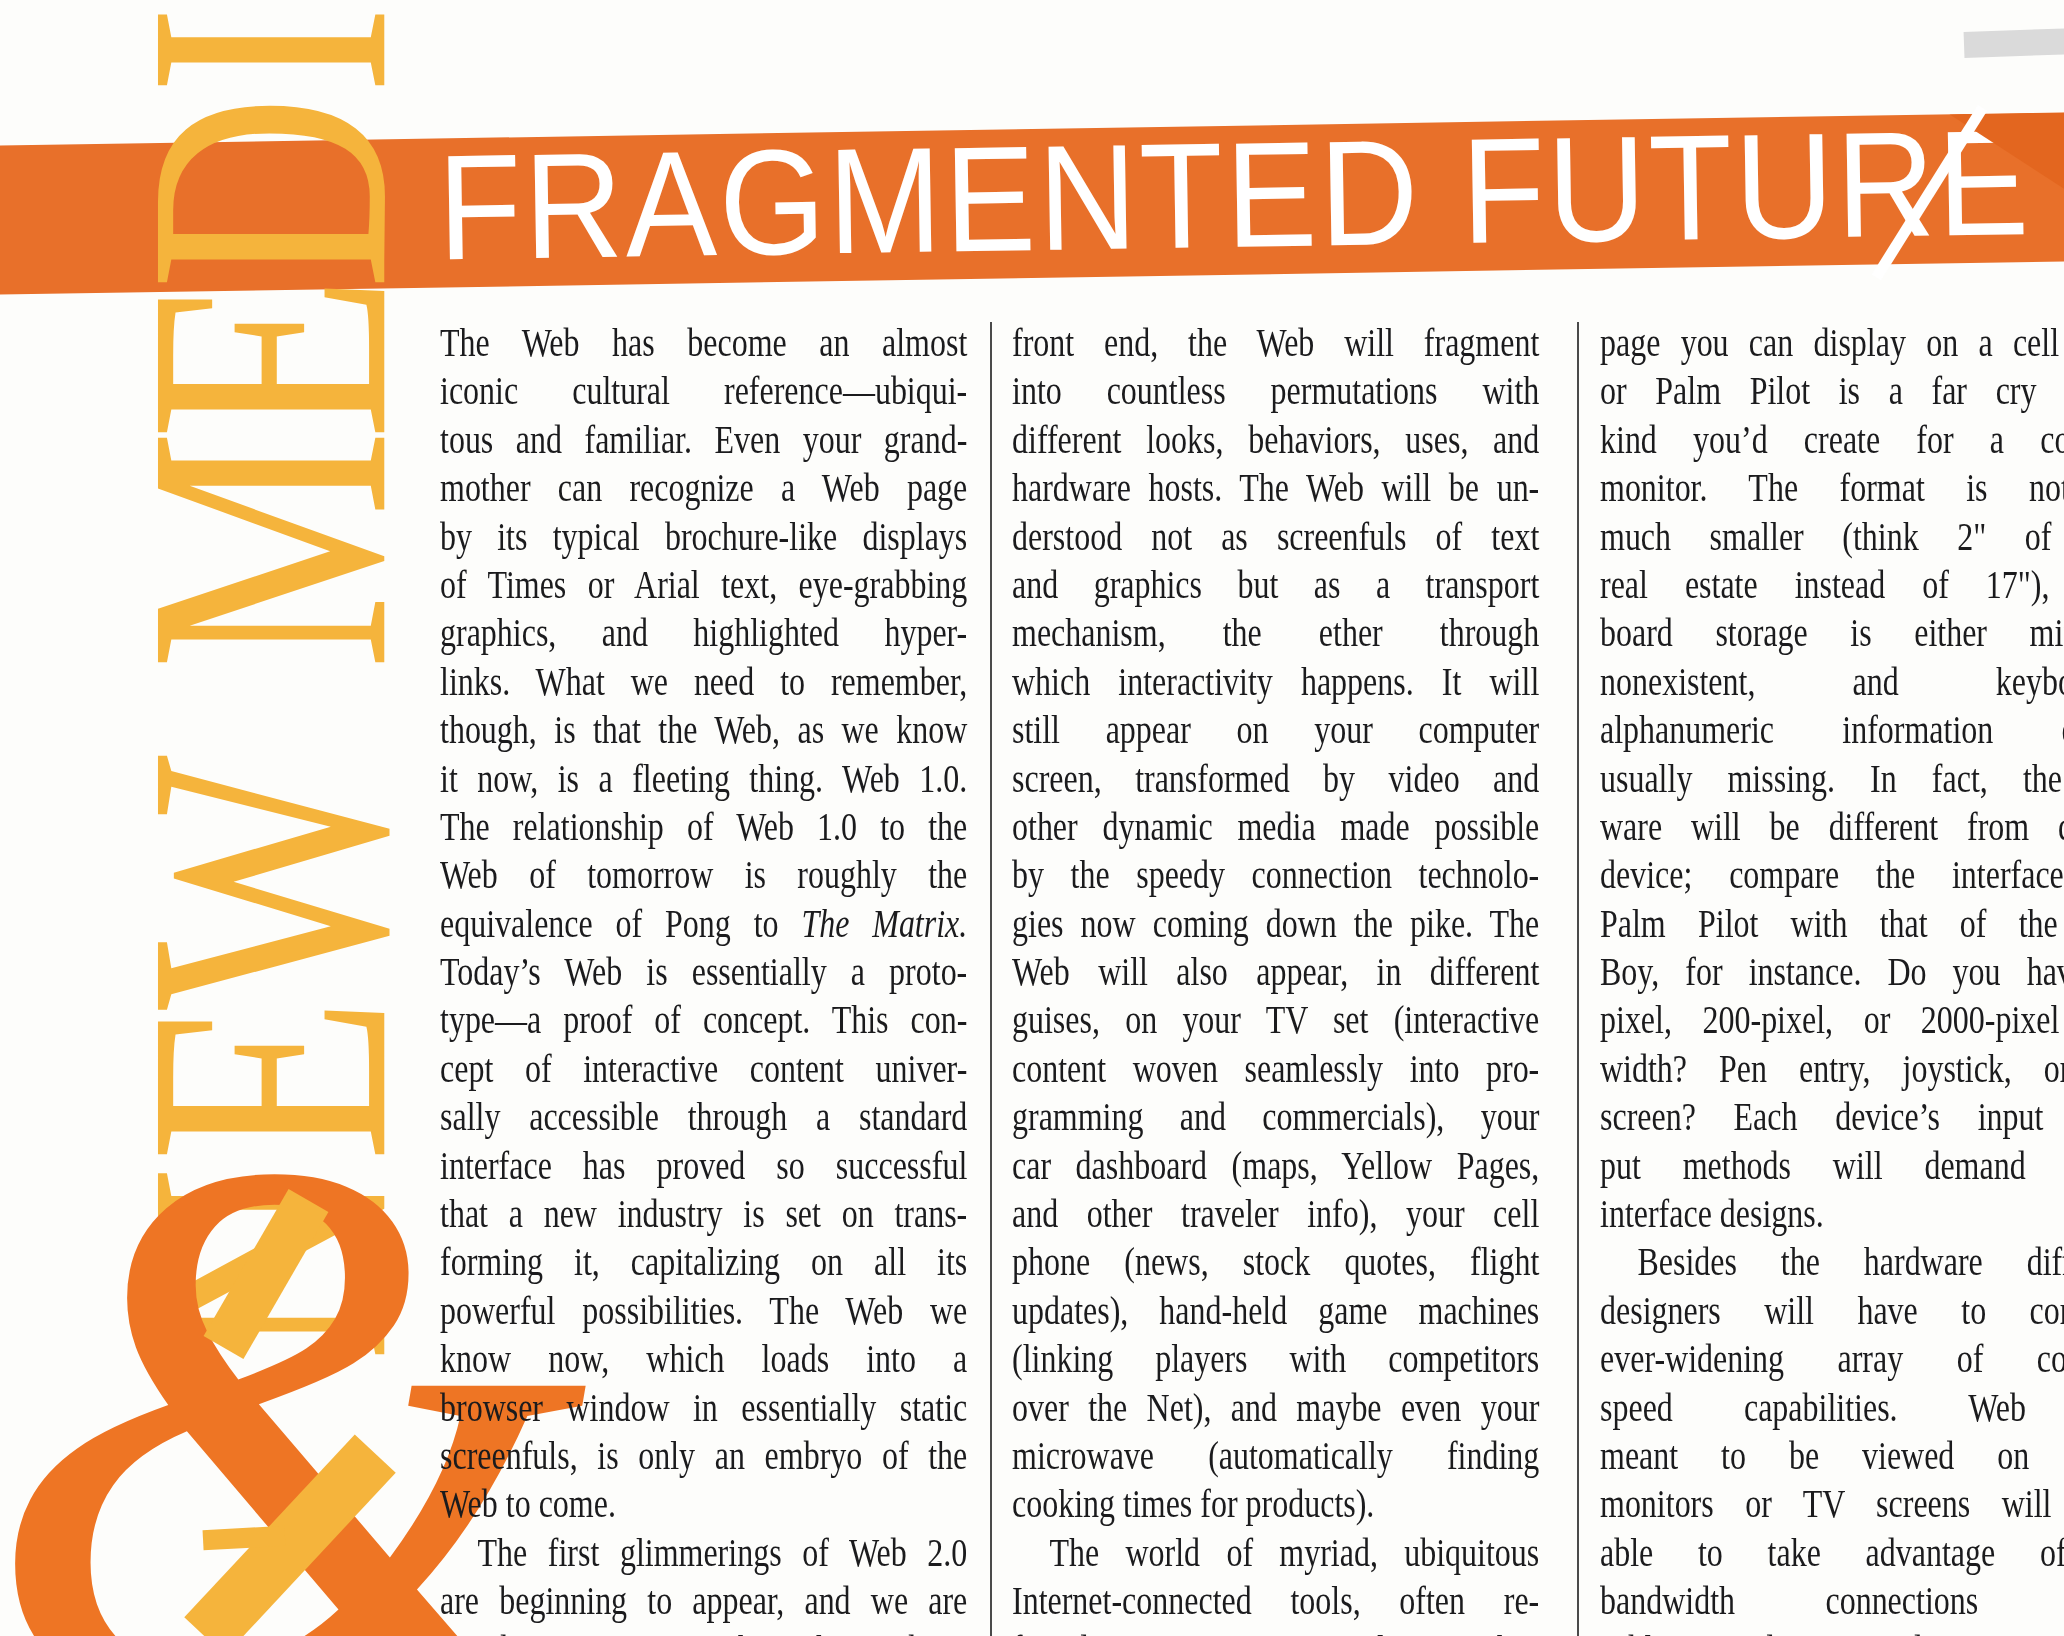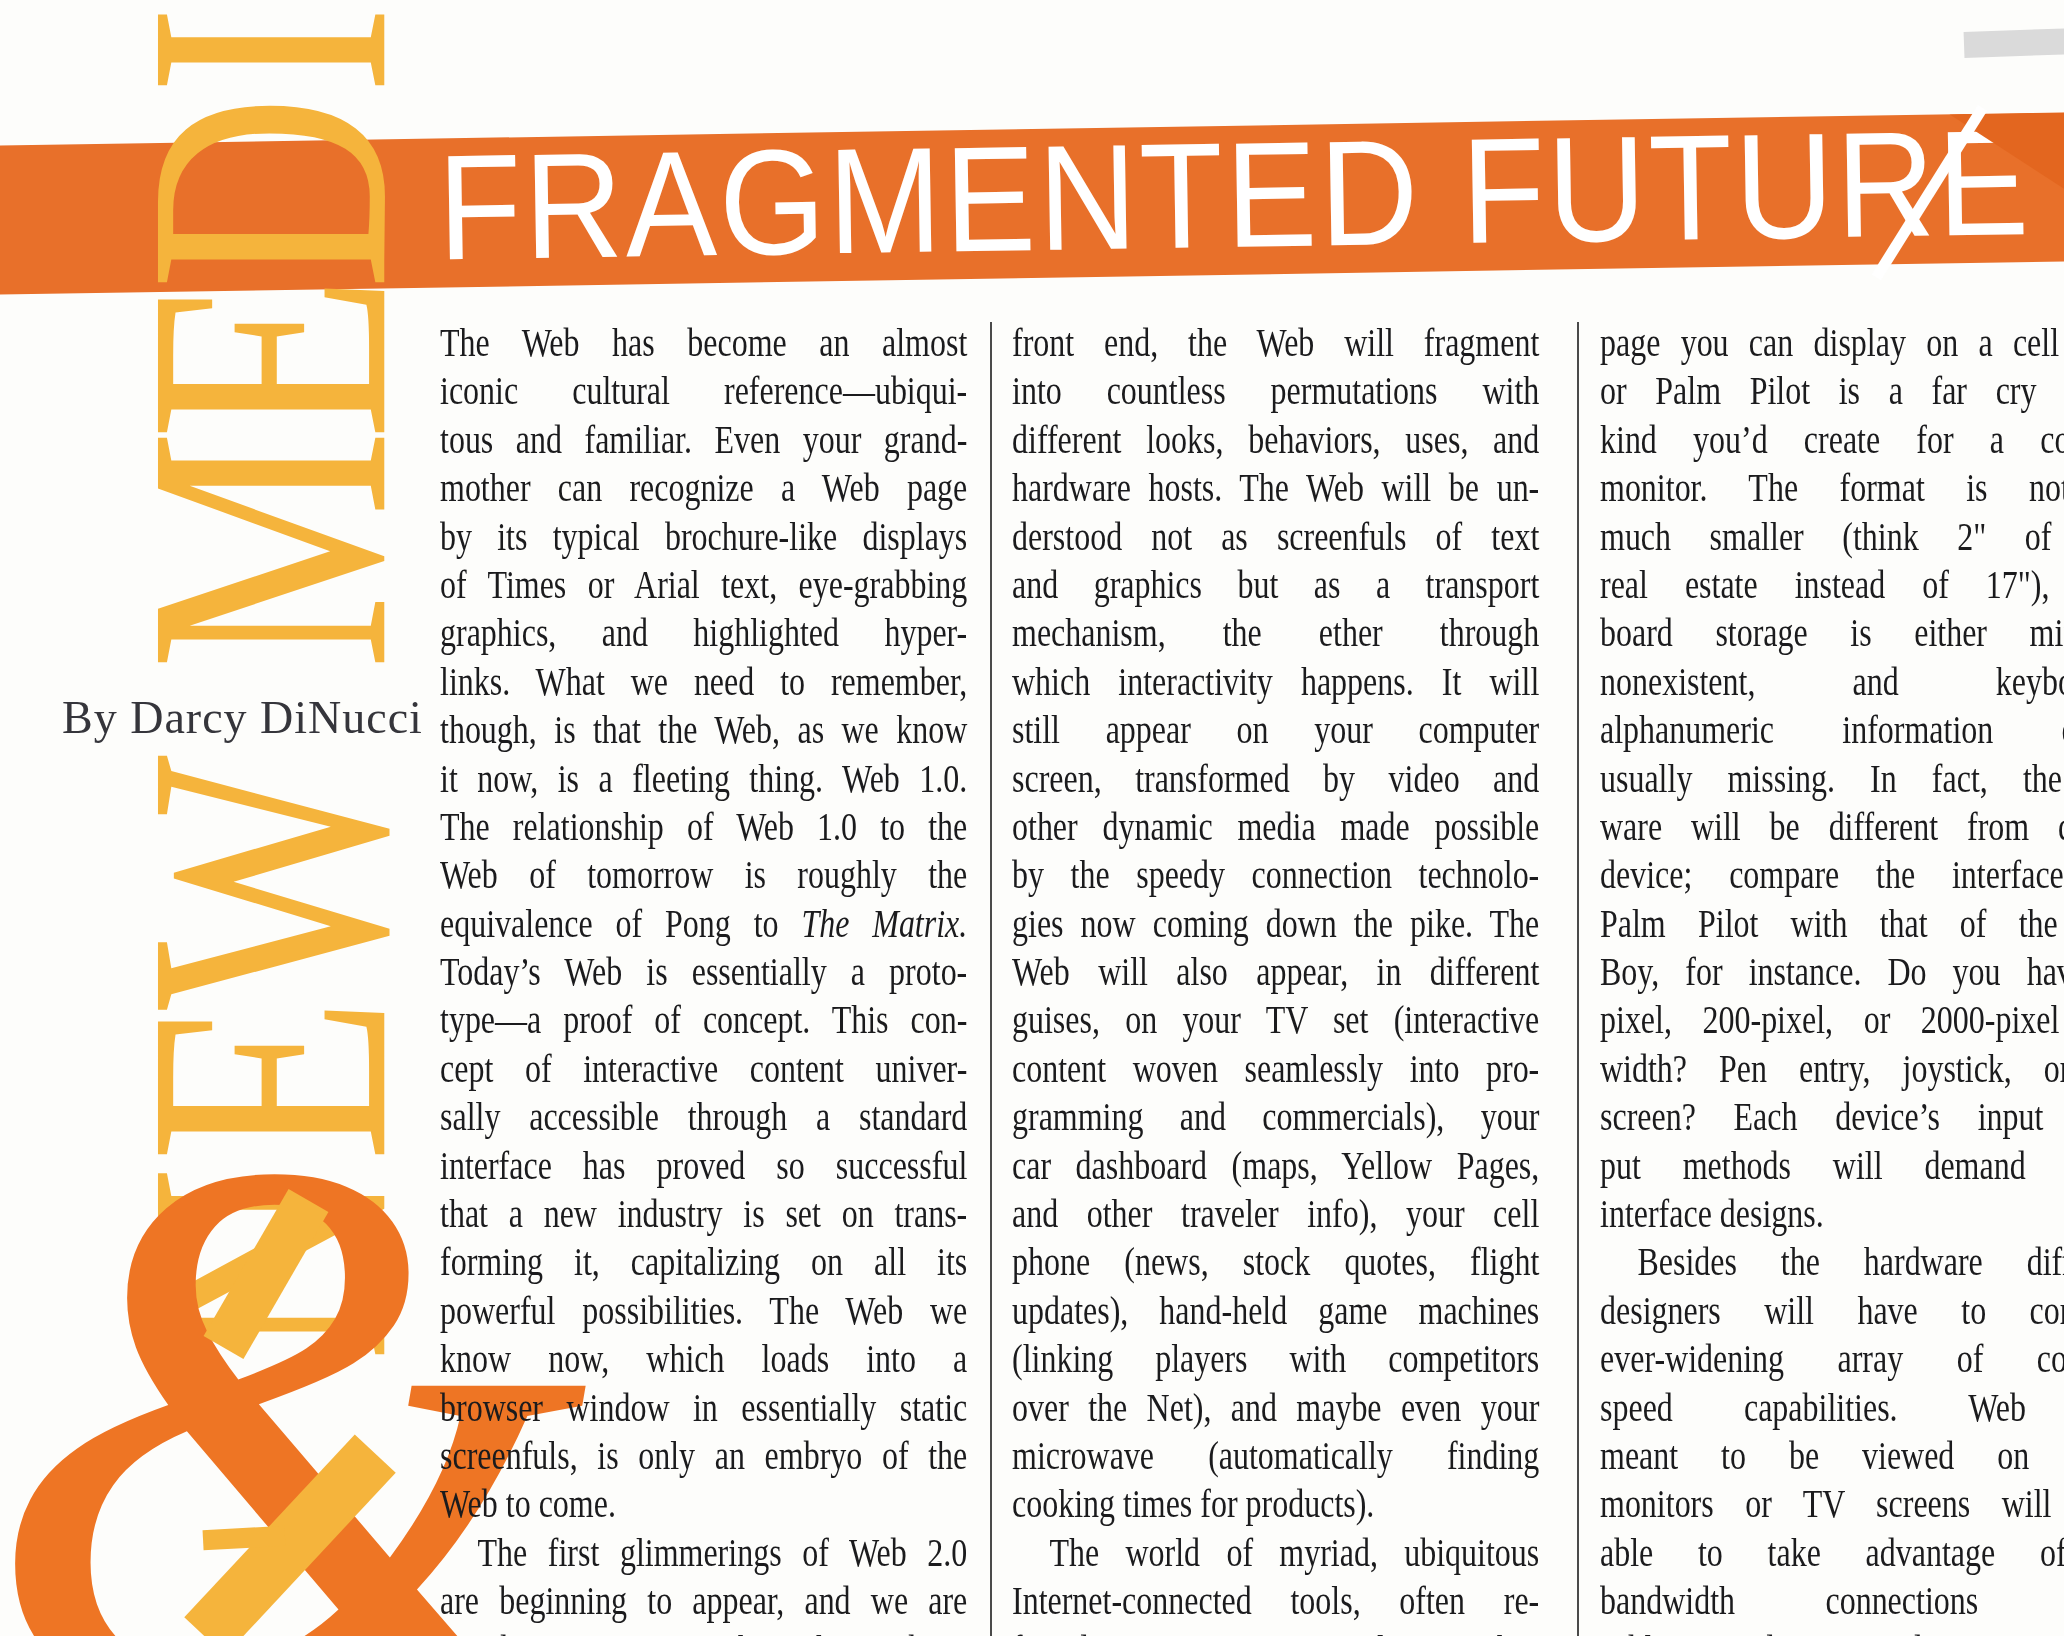--- a/index.html
+++ b/index.html
@@ -100,21 +100,20 @@
       <span class="vletter" style="top: 440px; color: rgb(245, 180, 60);">E</span>
       <span class="vletter" style="top: 290px; color: rgb(245, 180, 60);">D</span>
       <span class="vletter" style="top: 95px; color: rgb(245, 180, 60);">I</span>
     </div>
 
   <div class="amp" style="color: rgb(238, 117, 36);">&amp;</div>
   <div class="ov ov1" style="background: rgb(245, 180, 60);"></div>
   <div class="ov ov2" style="background: rgb(245, 180, 60);"></div>
   <div class="ov ovbar" style="background: rgb(245, 180, 60);"></div>
 
-  <div class="byline">By Darcy DiNucci</div>
 
   <div class="col col1" style="color: rgb(27, 27, 29);">
       <div class="tl"><span>The Web has become an almost</span></div>
       <div class="tl"><span>iconic cultural reference—ubiqui-</span></div>
       <div class="tl"><span>tous and familiar. Even your grand-</span></div>
       <div class="tl"><span>mother can recognize a Web page</span></div>
       <div class="tl"><span>by its typical brochure-like displays</span></div>
       <div class="tl"><span>of Times or Arial text, eye-grabbing</span></div>
       <div class="tl"><span>graphics, and highlighted hyper-</span></div>
       <div class="tl"><span>links. What we need to remember,</span></div>

